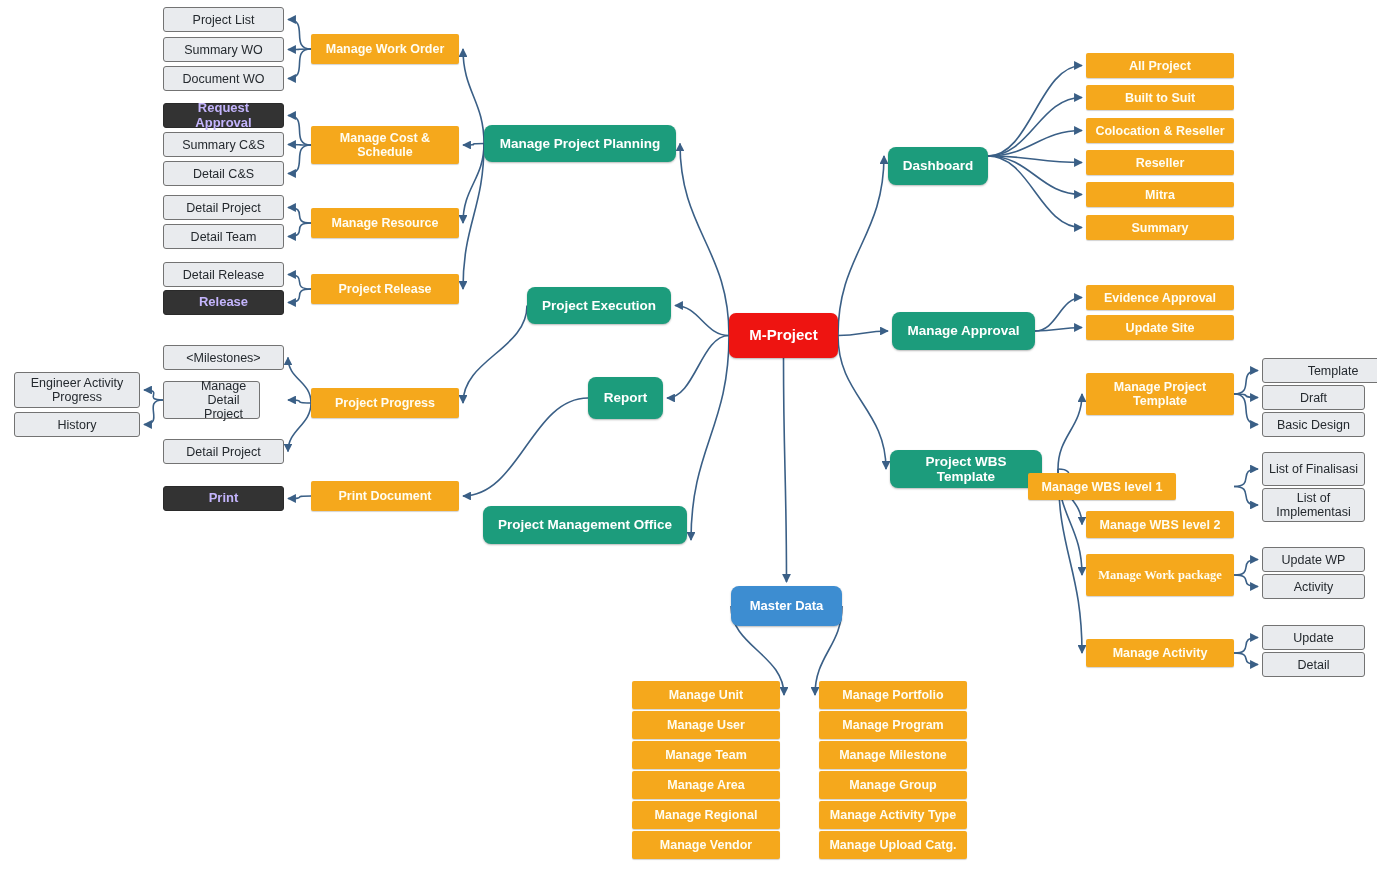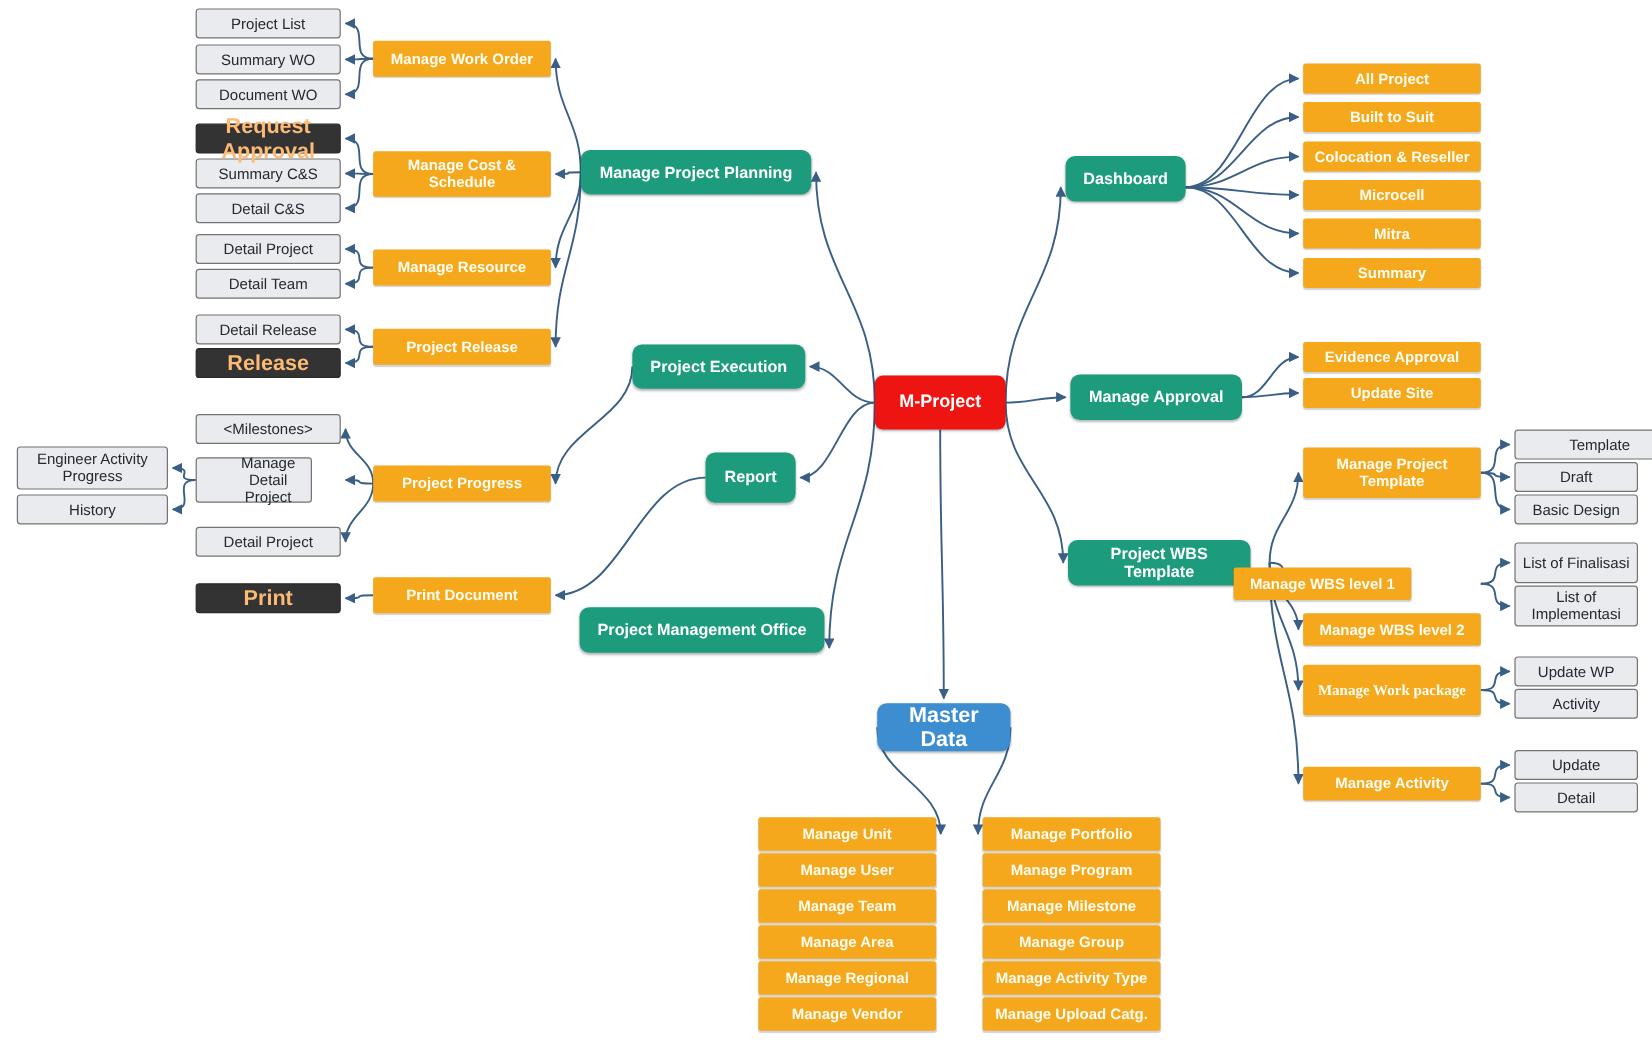--- a/index.html
+++ b/index.html
@@ -10,30 +10,30 @@
   .node{position:absolute;box-sizing:border-box;display:flex;align-items:center;
         justify-content:center;text-align:center;line-height:1.12;}
 
   
   .n-root{background:#ee1411;color:#fff;font-weight:bold;font-size:15px;
           border-radius:7px;box-shadow:0 1px 2px rgba(0,0,0,.3);}
   
   .n-green{background:#1c9c7c;color:#fff;font-weight:bold;font-size:13.5px;
            border-radius:8px;box-shadow:0 1px 2px rgba(0,0,0,.28);}
   
-  .n-blue{background:#3d8dd1;color:#fff;font-weight:bold;font-size:18px;
+  .n-blue{background:#3d8dd1;color:#fff;font-weight:bold;font-size:13px;
           border-radius:8px;box-shadow:0 1px 2px rgba(0,0,0,.28);}
   
   .n-orange{background:#f5a81c;color:#fffdf2;font-weight:bold;font-size:12.5px;
             border-radius:2px;box-shadow:0 1px 1px rgba(0,0,0,.18);}
   
   .n-gray{background:#e9ebee;color:#24292e;font-size:12.5px;border:1px solid #737373;
           border-radius:3px;}
   
-  .n-dark{background:#333333;color:#fdba74;font-weight:bold;font-size:18px;
+  .n-dark{background:#333333;color:#c4b5fd;font-weight:bold;font-size:13px;
           border:1px solid #2a2a2a;border-radius:3px;}
 </style>
 </head>
 <body>
 
 <div id="canvas">
   <svg id="edges">
       <defs>
         <marker id="ah" viewBox="0 0 10 10" refX="9" refY="5" markerWidth="5.5" markerHeight="5.5" orient="auto-start-reverse">
           <path d="M 0 0 L 10 5 L 0 10 z" fill="#3a5f86"></path>
@@ -103,21 +103,21 @@
       </div>
       <div class="node n-green" style="left: 527px; top: 287px; width: 144px; height: 37px;">
         <span style="padding: 0px 5px;">Project Execution</span>
       </div>
       <div class="node n-green" style="left: 588px; top: 377px; width: 75px; height: 42px;">
         <span style="padding: 0px 5px;">Report</span>
       </div>
       <div class="node n-green" style="left: 483px; top: 506px; width: 204px; height: 38px;">
         <span style="padding: 0px 5px;">Project Management Office</span>
       </div>
-      <div class="node n-green" style="left: 888px; top: 130px; width: 100px; height: 38px;">
+      <div class="node n-green" style="left: 888px; top: 147px; width: 100px; height: 38px;">
         <span style="padding: 0px 5px;">Dashboard</span>
       </div>
       <div class="node n-green" style="left: 892px; top: 312px; width: 143px; height: 38px;">
         <span style="padding: 0px 5px;">Manage Approval</span>
       </div>
       <div class="node n-green" style="left: 890px; top: 450px; width: 152px; height: 38px;">
         <span style="padding: 0px 5px;">Project WBS Template</span>
       </div>
       <div class="node n-blue" style="left: 731px; top: 586px; width: 111px; height: 40px;">
         <span style="padding: 0px 5px;">Master Data</span>
@@ -143,21 +143,21 @@
       <div class="node n-orange" style="left: 1086px; top: 53px; width: 148px; height: 25px;">
         <span style="padding: 0px 5px;">All Project</span>
       </div>
       <div class="node n-orange" style="left: 1086px; top: 85px; width: 148px; height: 25px;">
         <span style="padding: 0px 5px;">Built to Suit</span>
       </div>
       <div class="node n-orange" style="left: 1086px; top: 118px; width: 148px; height: 25px;">
         <span style="padding: 0px 5px;">Colocation &amp; Reseller</span>
       </div>
       <div class="node n-orange" style="left: 1086px; top: 150px; width: 148px; height: 25px;">
-        <span style="padding: 0px 5px;">Microcell</span>
+        <span style="padding: 0px 5px;">Reseller</span>
       </div>
       <div class="node n-orange" style="left: 1086px; top: 182px; width: 148px; height: 25px;">
         <span style="padding: 0px 5px;">Mitra</span>
       </div>
       <div class="node n-orange" style="left: 1086px; top: 215px; width: 148px; height: 25px;">
         <span style="padding: 0px 5px;">Summary</span>
       </div>
       <div class="node n-orange" style="left: 1086px; top: 285px; width: 148px; height: 25px;">
         <span style="padding: 0px 5px;">Evidence Approval</span>
       </div>

